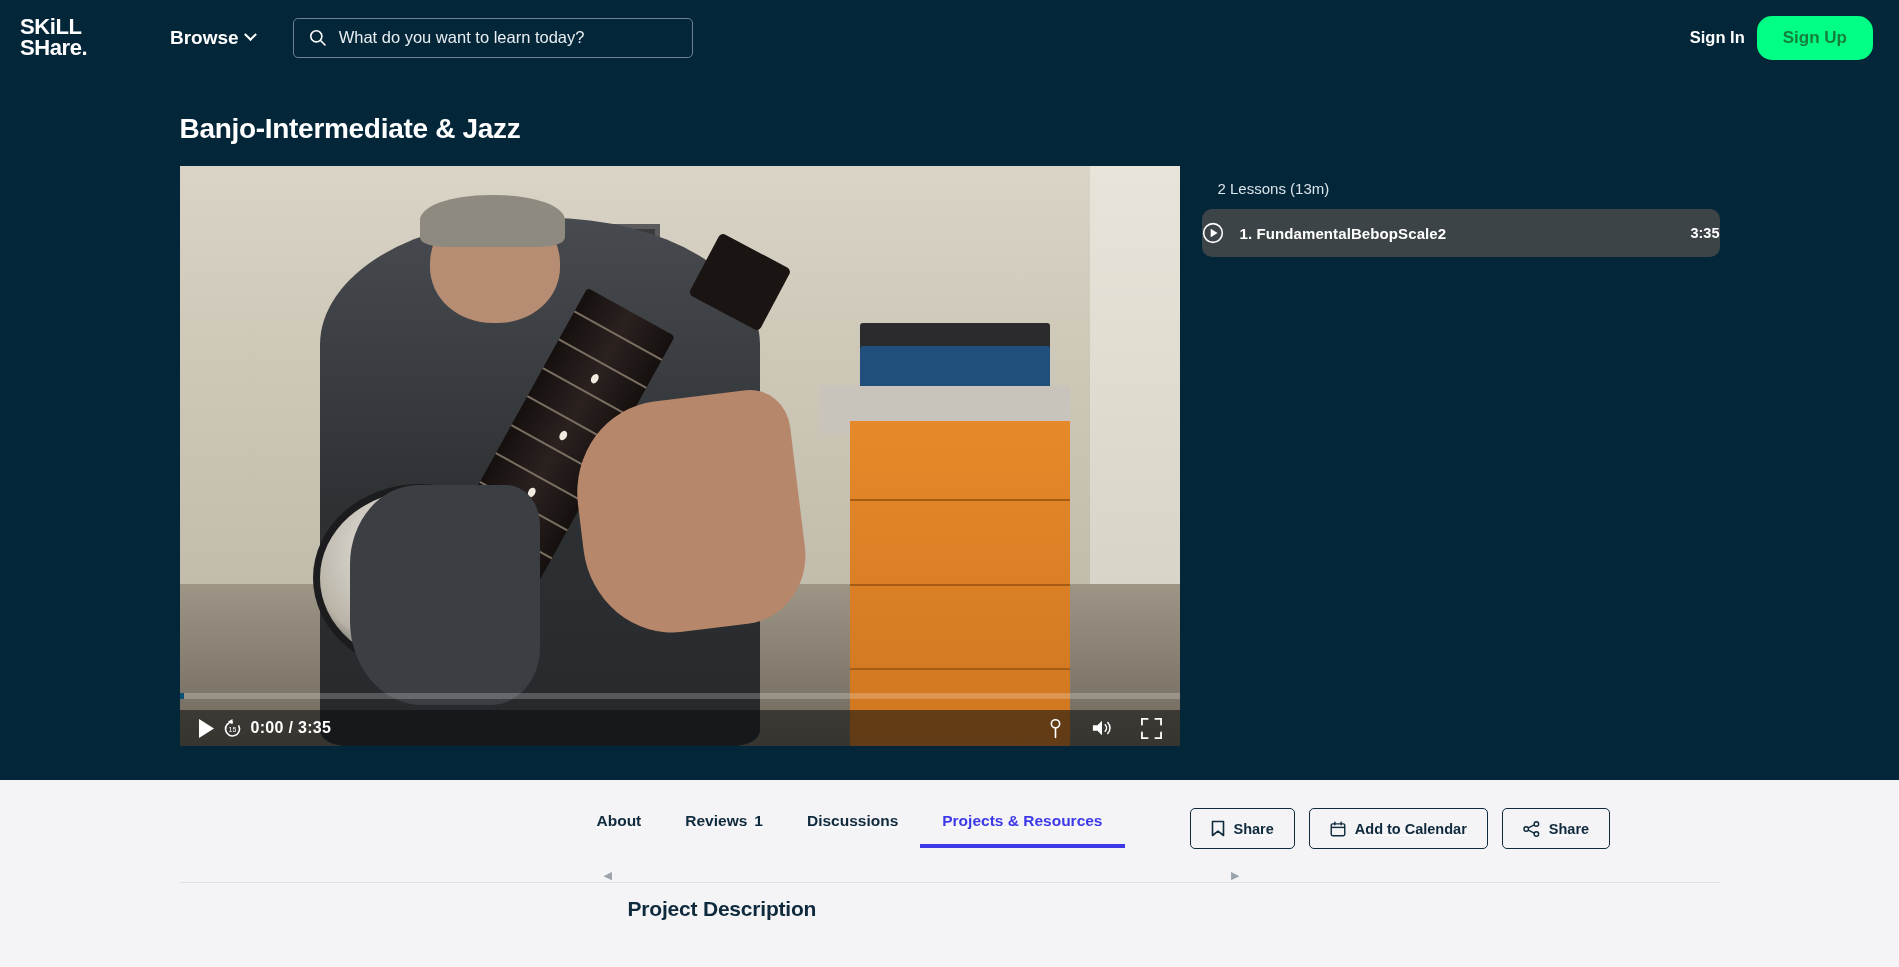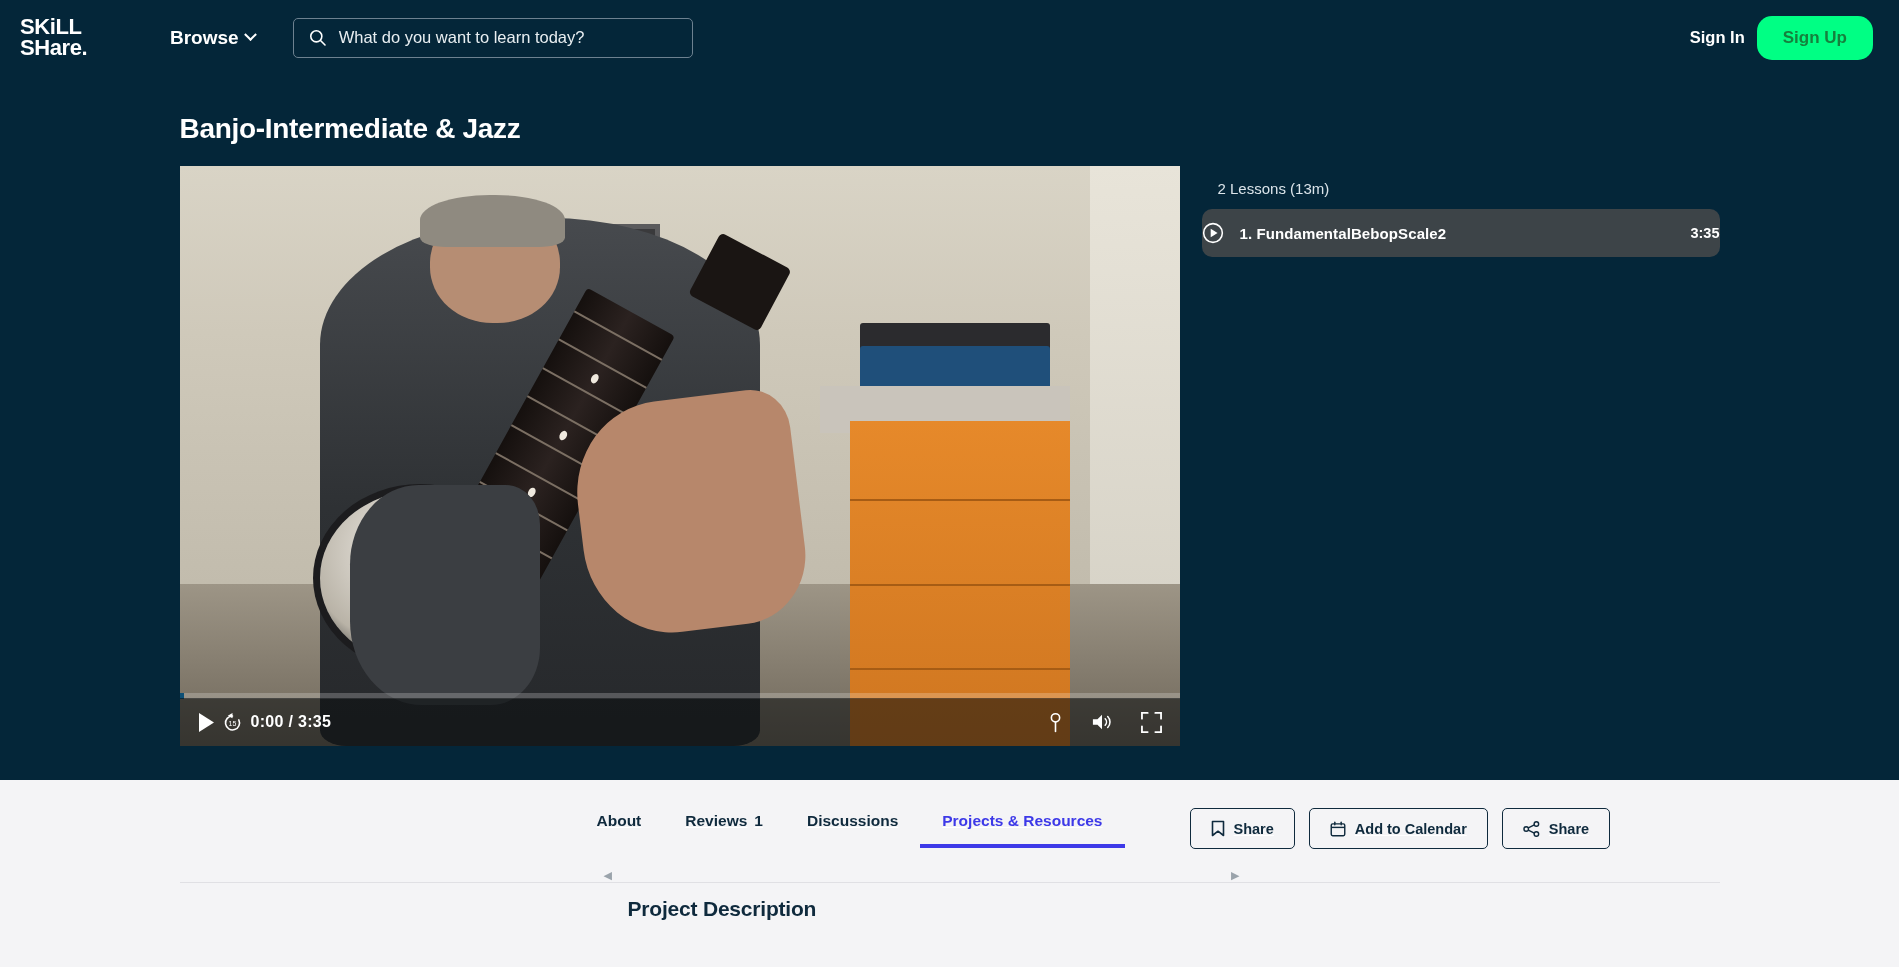--- a/index.html
+++ b/index.html
@@ -176,21 +176,21 @@
     background:#1f4f7a; border-radius:3px; }
   .v-box2 { position:absolute; left:68%; top:27%; width:19%; height:5%;
     background:#2b2b2e; border-radius:3px; }
 
   .p-progress {
     position:absolute; left:0; right:0; bottom:47px; height:6px;
     background:rgba(255,255,255,0.22); cursor:pointer;
   }
   .p-progress .fill { position:absolute;left:0;top:0;bottom:0;width:0.4%;background:#0d4f75; }
   .p-bar {
-    position:absolute; left:0; right:0; bottom:0; height:48px;
+    position:absolute; left:0; right:0; bottom:0; height:36px;
     background:rgba(10,12,14,0.55);
     display:flex; align-items:center; padding:0 18px; gap:8px;
   }
   .p-bar svg { display:block; cursor:pointer; }
   .p-time { font-size:16px; font-weight:700; color:#fff; letter-spacing:0.3px; }
   .p-right { margin-left:auto; display:flex; align-items:center; gap:28px; }
 
   
   .lessons { flex:1; padding-top:0px; }
   .lessons-head {

